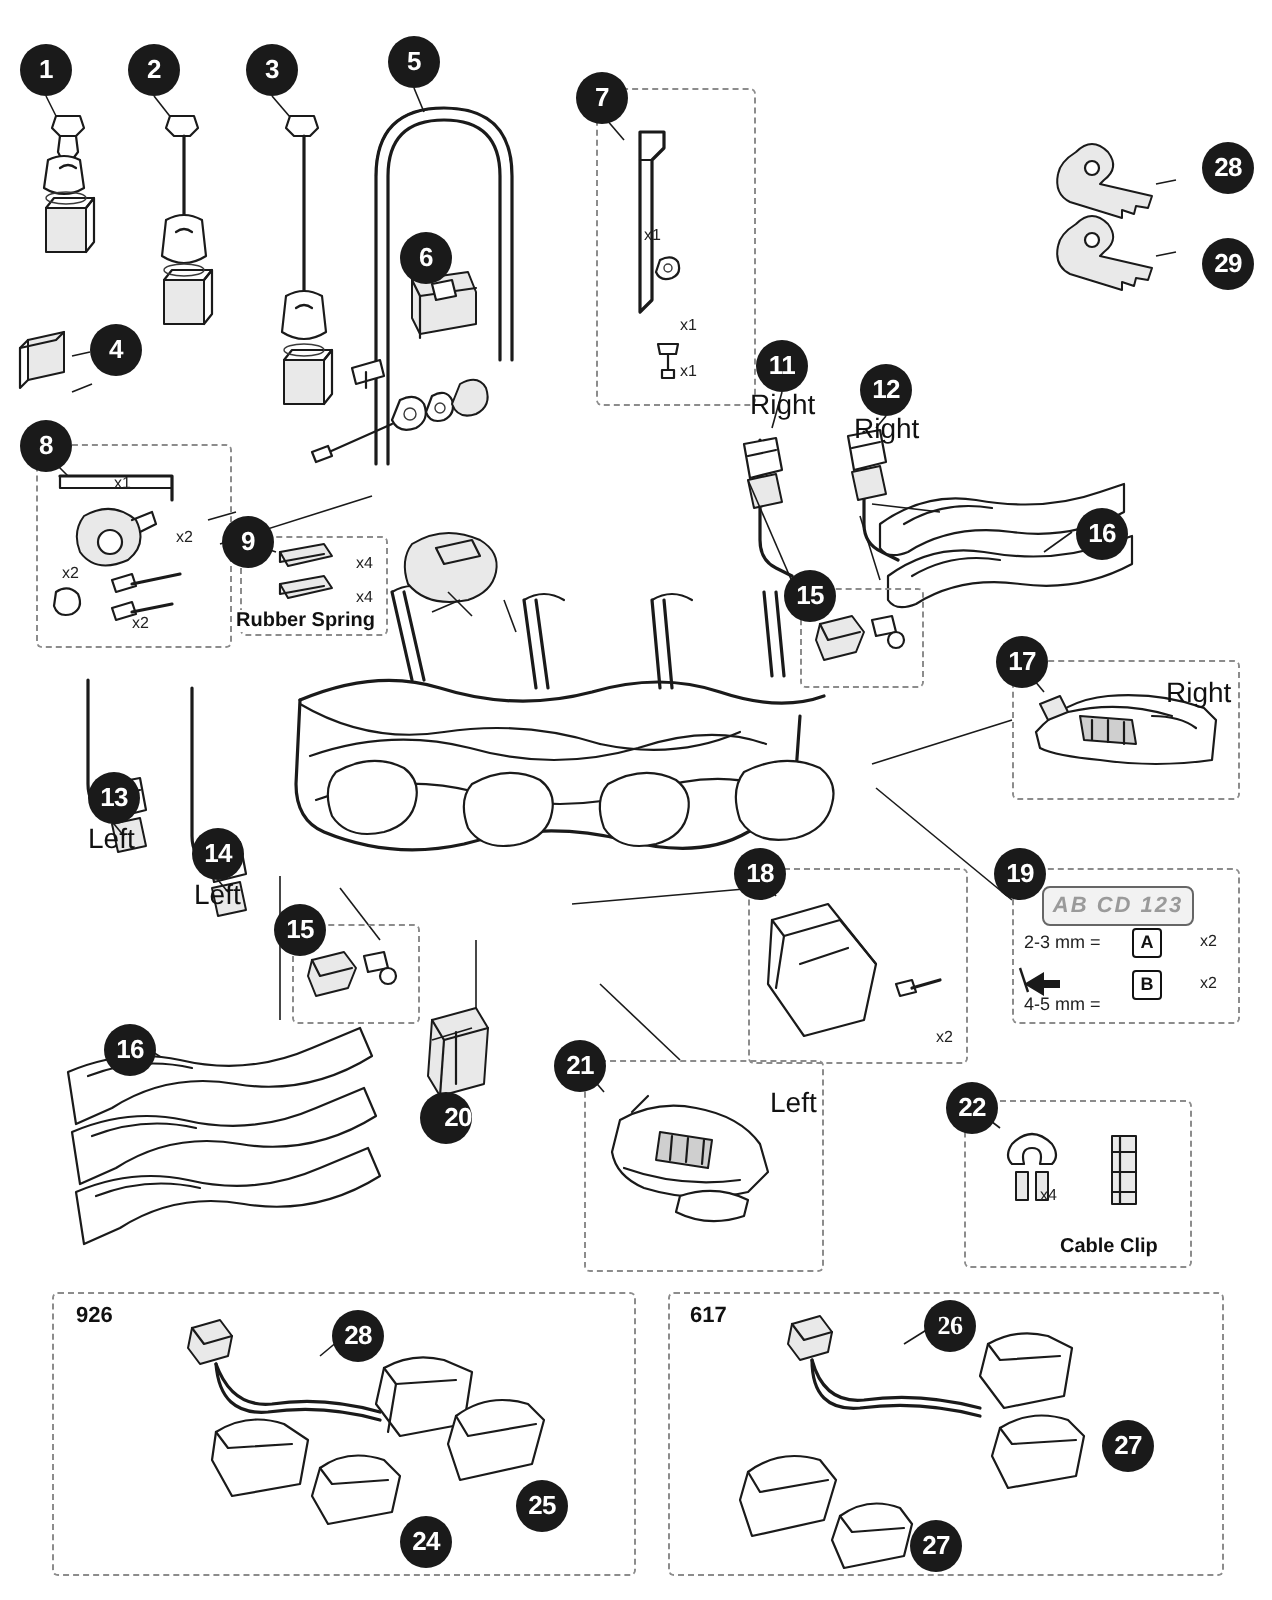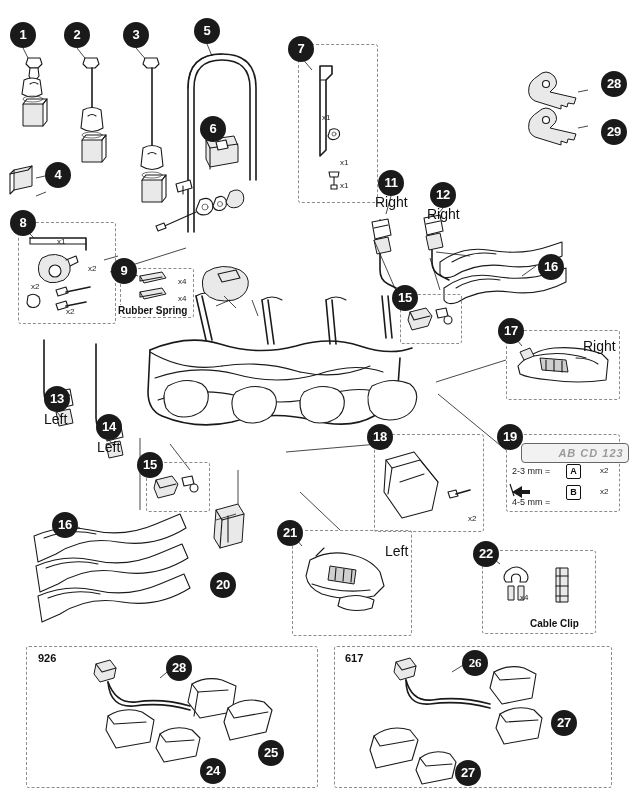--- a/index.html
+++ b/index.html
@@ -454,21 +454,21 @@
   <div class="dbox" style="left:400px; top:294px; width:60px; height:48px;"></div>
   <div class="dbox" style="left:506px; top:330px; width:112px; height:68px;"></div>
   <div class="dbox" style="left:146px; top:462px; width:62px; height:48px;"></div>
   <div class="dbox" style="left:374px; top:434px; width:108px; height:96px;"></div>
   <div class="dbox" style="left:506px; top:434px; width:112px; height:76px;"></div>
   <div class="dbox" style="left:292px; top:530px; width:118px; height:104px;"></div>
   <div class="dbox" style="left:482px; top:550px; width:112px; height:82px;"></div>
   <div class="dbox" style="left:26px; top:646px; width:290px; height:140px;"></div>
   <div class="dbox" style="left:334px; top:646px; width:276px; height:140px;"></div>
 
-  <div class="plate" style="left:521px; top:443px; width:74px; height:18px; line-height:18px;padding-left:32px;">AB CD 123</div>
+  <div class="plate" style="left:521px; top:443px; width:74px; height:18px; line-height:18px;">AB CD 123</div>
   <div class="tinytext" style="left:512px; top:466px;">2-3 mm =</div>
   <div class="sqbadge" style="left:566px; top:464px;">A</div>
   <div class="tinytext" style="left:512px; top:497px;">4-5 mm =</div>
   <div class="sqbadge" style="left:566px; top:485px;">B</div>
 
   <svg class="layer" viewBox="0 0 636 800" style="z-index:26;">
     <path d="M512 492 l10 -6 l0 4 l8 0 l0 4 l-8 0 l0 4 z" fill="#1a1a1a"></path>
     <path d="M510 484 l4 12" stroke="#1a1a1a" stroke-width="1.2" fill="none"></path>
   </svg>
 
@@ -511,21 +511,21 @@
   <div class="callout" style="left:430px; top:182px;">12</div>
   <div class="callout" style="left:44px;  top:386px;">13</div>
   <div class="callout" style="left:96px;  top:414px;">14</div>
   <div class="callout" style="left:392px; top:285px;">15</div>
   <div class="callout" style="left:137px; top:452px;">15</div>
   <div class="callout" style="left:538px; top:254px;">16</div>
   <div class="callout" style="left:52px;  top:512px;">16</div>
   <div class="callout" style="left:498px; top:318px;">17</div>
   <div class="callout" style="left:367px; top:424px;">18</div>
   <div class="callout" style="left:497px; top:424px;">19</div>
-  <div class="callout" style="left:210px; top:572px;">20</div>
+  <div class="callout" style="left:210px; top:546px;text-align:right;">20</div>
   <div class="callout" style="left:277px; top:520px;">21</div>
   <div class="callout" style="left:473px; top:541px;">22</div>
   <div class="callout" style="left:166px; top:655px;">28</div>
   <div class="callout" style="left:200px; top:758px;">24</div>
   <div class="callout" style="left:258px; top:740px;">25</div>
   <div class="callout" style="left:462px; top:650px;font-family:Liberation Serif, serif;">26</div>
   <div class="callout" style="left:551px; top:710px;">27</div>
   <div class="callout" style="left:455px; top:760px;">27</div>
   <div class="callout" style="left:601px; top:71px;">28</div>
   <div class="callout" style="left:601px; top:119px;">29</div>

